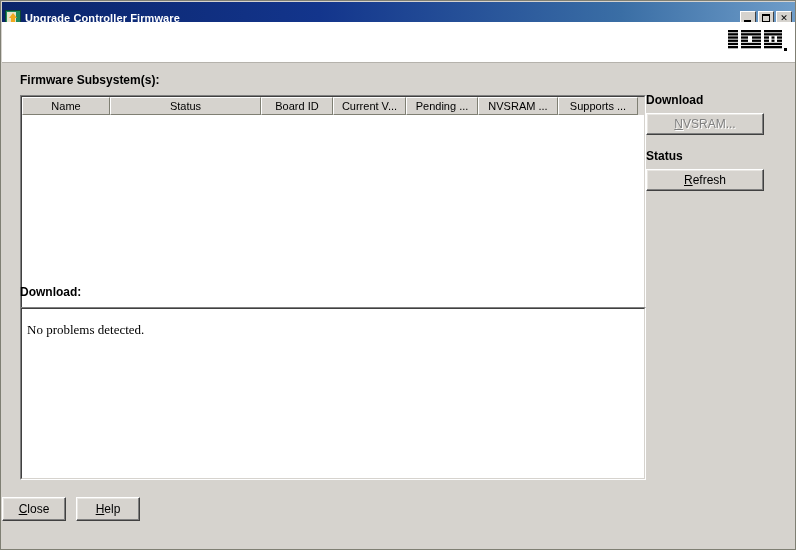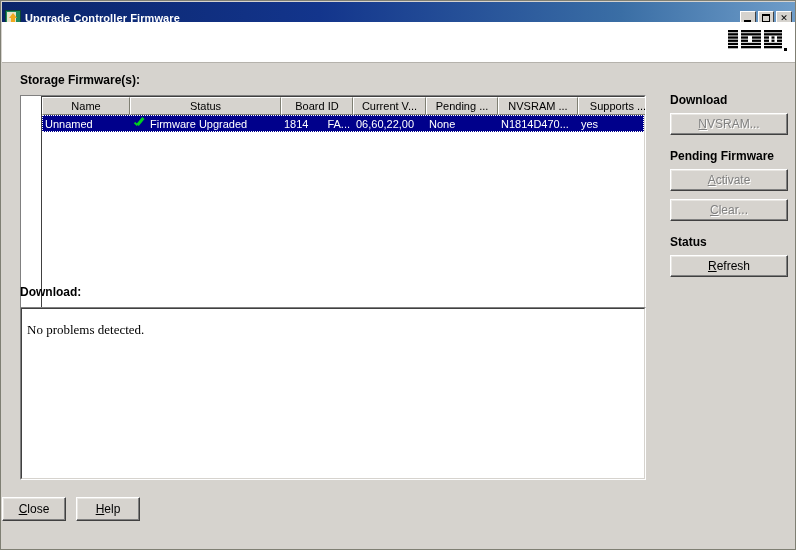--- a/index.html
+++ b/index.html
@@ -160,21 +160,20 @@
     position: absolute;
     left: 18px;
     top: 32px;
     width: 626px;
     height: 228px;
     background: #ffffff;
     border: 1px solid;
     border-color: #808080 #ffffff #ffffff #808080;
     box-sizing: border-box;
     overflow: hidden;
-    padding-left: 20px;
   }
   .table-inner {
     border: 1px solid;
     border-color: #404040 #d6d3ce #d6d3ce #404040;
     height: 100%;
     box-sizing: border-box;
     background: #ffffff;
   }
   .thead {
     display: flex;
@@ -268,21 +267,21 @@
     background: #ffffff;
     padding: 13px 5px;
     font-family: "Liberation Serif", serif;
     font-size: 13px;
     color: #000000;
   }
 
   
   .right-panel {
     position: absolute;
-    left: 668px;
+    left: 644px;
     top: 30px;
     width: 122px;
   }
   .group-title {
     font-size: 12px;
     font-weight: bold;
     color: #000;
     margin-bottom: 6px;
     white-space: nowrap;
   }
@@ -397,75 +396,51 @@
           <rect x="36" y="12.8" width="18" height="2.3"></rect>
           <rect x="36" y="16" width="18" height="2.3"></rect>
         </g>
       </svg>
       <div class="dot"></div>
     </div>
   </div>
 
   <div class="body">
 
-    <div class="section-label" style="left:18px; top:10px;">Storage Firmware(s):</div>
+    <div class="section-label" style="left:18px; top:10px;">Firmware Subsystem(s):</div>
 
     <div class="table-wrap">
       <div class="table-inner">
         <div class="thead">
           <div class="th" style="width:88px">Name</div>
           <div class="th" style="width:151px">Status</div>
           <div class="th" style="width:72px">Board ID</div>
           <div class="th" style="width:73px">Current V...</div>
           <div class="th" style="width:72px">Pending ...</div>
           <div class="th" style="width:80px">NVSRAM ...</div>
           <div class="th" style="width:80px">Supports ...</div>
         </div>
-        <div class="trow">
-          <div class="td" style="width:88px">Unnamed</div>
-          <div class="td" style="width:151px">
-            <span class="check"></span>
-            <span>Firmware Upgraded</span>
-          </div>
-          <div class="td board-id-cell" style="width:72px">
-            <span>1814</span>
-            <span>FA...</span>
-          </div>
-          <div class="td" style="width:73px">06,60,22,00</div>
-          <div class="td" style="width:72px">None</div>
-          <div class="td" style="width:80px">N1814D470...</div>
-          <div class="td" style="width:80px">yes</div>
-        </div>
       </div>
     </div>
 
     <div class="section-label" style="left:18px; top:222px;">Download:</div>
 
     <div class="details-wrap">
       <div class="details-inner">No problems detected.</div>
     </div>
 
     <div class="right-panel">
 
       <div class="group">
         <div class="group-title">Download</div>
         <div class="btn disabled">
             <span><u>N</u>VSRAM...</span>
           </div>
       </div>
 
-      <div class="group">
-        <div class="group-title">Pending Firmware</div>
-        <div class="btn disabled">
-            <span><u>A</u>ctivate</span>
-          </div>
-        <div class="btn disabled">
-            <span><u>C</u>lear...</span>
-          </div>
-      </div>
 
       <div class="group">
         <div class="group-title">Status</div>
         <div class="btn">
             <span><u>R</u>efresh</span>
           </div>
       </div>
 
     </div>
 

